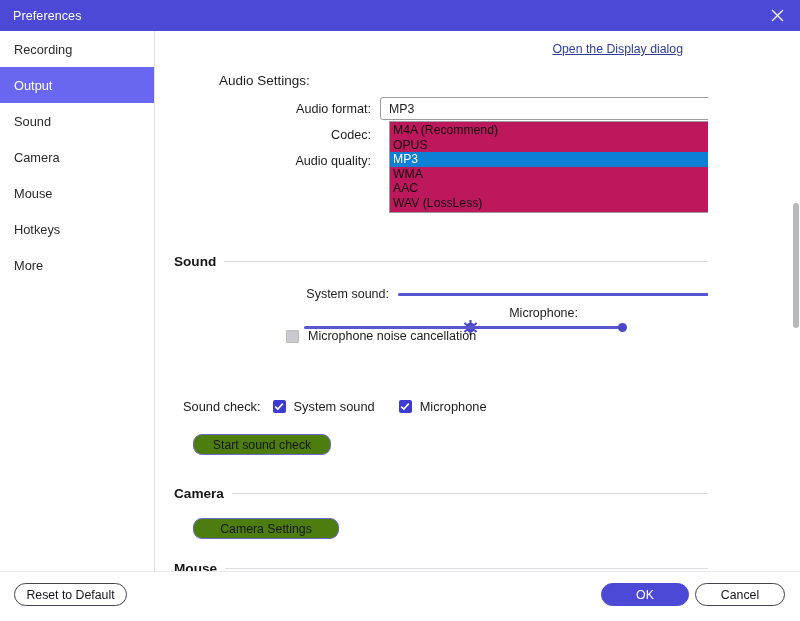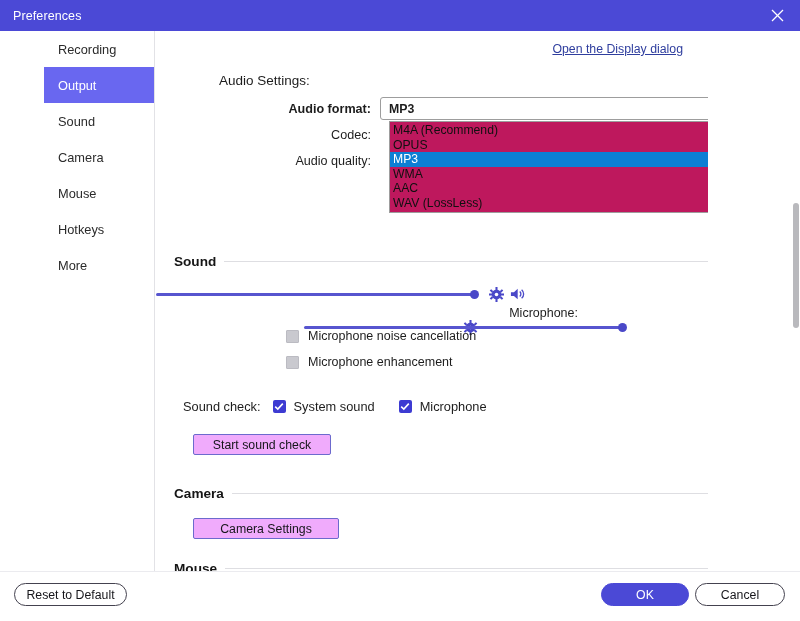--- a/index.html
+++ b/index.html
@@ -46,21 +46,20 @@
     background: #ffffff;
     border-right: 1px solid #e2e2e6;
   }
   .side-item {
     height: 36px;
     display: flex; align-items: center;
     padding-left: 14px;
     font-size: 12.8px;
     color: #2b2b2b;
     cursor: pointer;
-    margin-left: 44px;
   }
   .side-item.selected {
     background: #6967f0;
     color: #ffffff;
   }
 
   
   .content {
     position: absolute; left: 156px; top: 31px;
     width: 552px; height: 540px;
@@ -90,21 +89,21 @@
     display: flex; align-items: center;
   }
   .field-label {
     width: 224px;
     text-align: right;
     padding-right: 9px;
     font-size: 12.6px;
     color: #1d1d1d;
     white-space: nowrap;
   }
-  #row-format  { top: 66px; font-weight: bold; }
+  #row-format  { top: 66px; }
   #row-codec   { top: 92px; }
   #row-quality { top: 118px; }
 
   .select-box {
     width: 388px; height: 23px;
     border: 1px solid #9d9d9d;
     border-radius: 3px;
     background: #ffffff;
     display: flex; align-items: center;
     padding: 0 5px 0 8px;
@@ -219,22 +218,22 @@
     display: flex; align-items: center;
     font-size: 12.8px; color: #1d1d1d;
   }
   #soundcheck-row .sc-label { margin-right: 12px; }
   .sc-item { display: flex; align-items: center; gap: 8px; margin-right: 24px; }
 
   .pill-btn {
     position: absolute;
     height: 21px;
     border: 1px solid #6c6acd;
-    border-radius: 2px;
-    background: #f0abfc;
+    border-radius: 9px;
+    background: #4d7c0f;
     display: flex; align-items: center; justify-content: center;
     font-size: 12.3px; color: #16161b;
     cursor: pointer;
   }
   #btn-start-check { left: 37px; top: 403px; width: 138px; }
   #btn-camera-settings { left: 37px; top: 487px; width: 146px; }
 
   
   .footer {
     position: absolute; left: 0; top: 571px;
@@ -349,20 +348,21 @@
       <div class="dd-option">AAC</div>
       <div class="dd-option">WAV (LossLess)</div>
     </div>
 
     <div class="section" id="sec-sound">
       <span class="section-title">Sound</span>
       <span class="section-rule"></span>
     </div>
 
     <div class="slider-row" id="slider-system">
+      <span class="slider-label">System sound:</span>
       <span class="slider-track-wrap">
         <span class="slider-track"></span>
         <span class="slider-thumb" style="left:314px;"></span>
       </span>
       <span class="slider-icons">
         <span class="icon-btn">
           <svg width="15" height="15" viewBox="0 0 16 16">
             <g fill="#4a48c8">
               <circle cx="8" cy="8" r="5.1"></circle>
               <rect x="6.9" y="0" width="2.2" height="3.4"></rect>
@@ -411,24 +411,20 @@
           </svg>
         </span>
       </span>
     </div>
 
     <div class="cb-row" id="cb-noise">
       <span class="cb-empty"></span>
       <span>Microphone noise cancellation</span>
     </div>
 
-    <div class="cb-row" id="cb-enh">
-      <span class="cb-empty"></span>
-      <span>Microphone enhancement</span>
-    </div>
 
     <div id="soundcheck-row">
       <span class="sc-label">Sound check:</span>
       <span class="sc-item">
         <span class="cb-checked">
           <svg width="10" height="9" viewBox="0 0 10 9">
             <polyline points="1.2,4.6 3.8,7 8.8,1.6" fill="none" stroke="#ffffff" stroke-width="1.6"></polyline>
           </svg>
         </span>
         <span>System sound</span>

